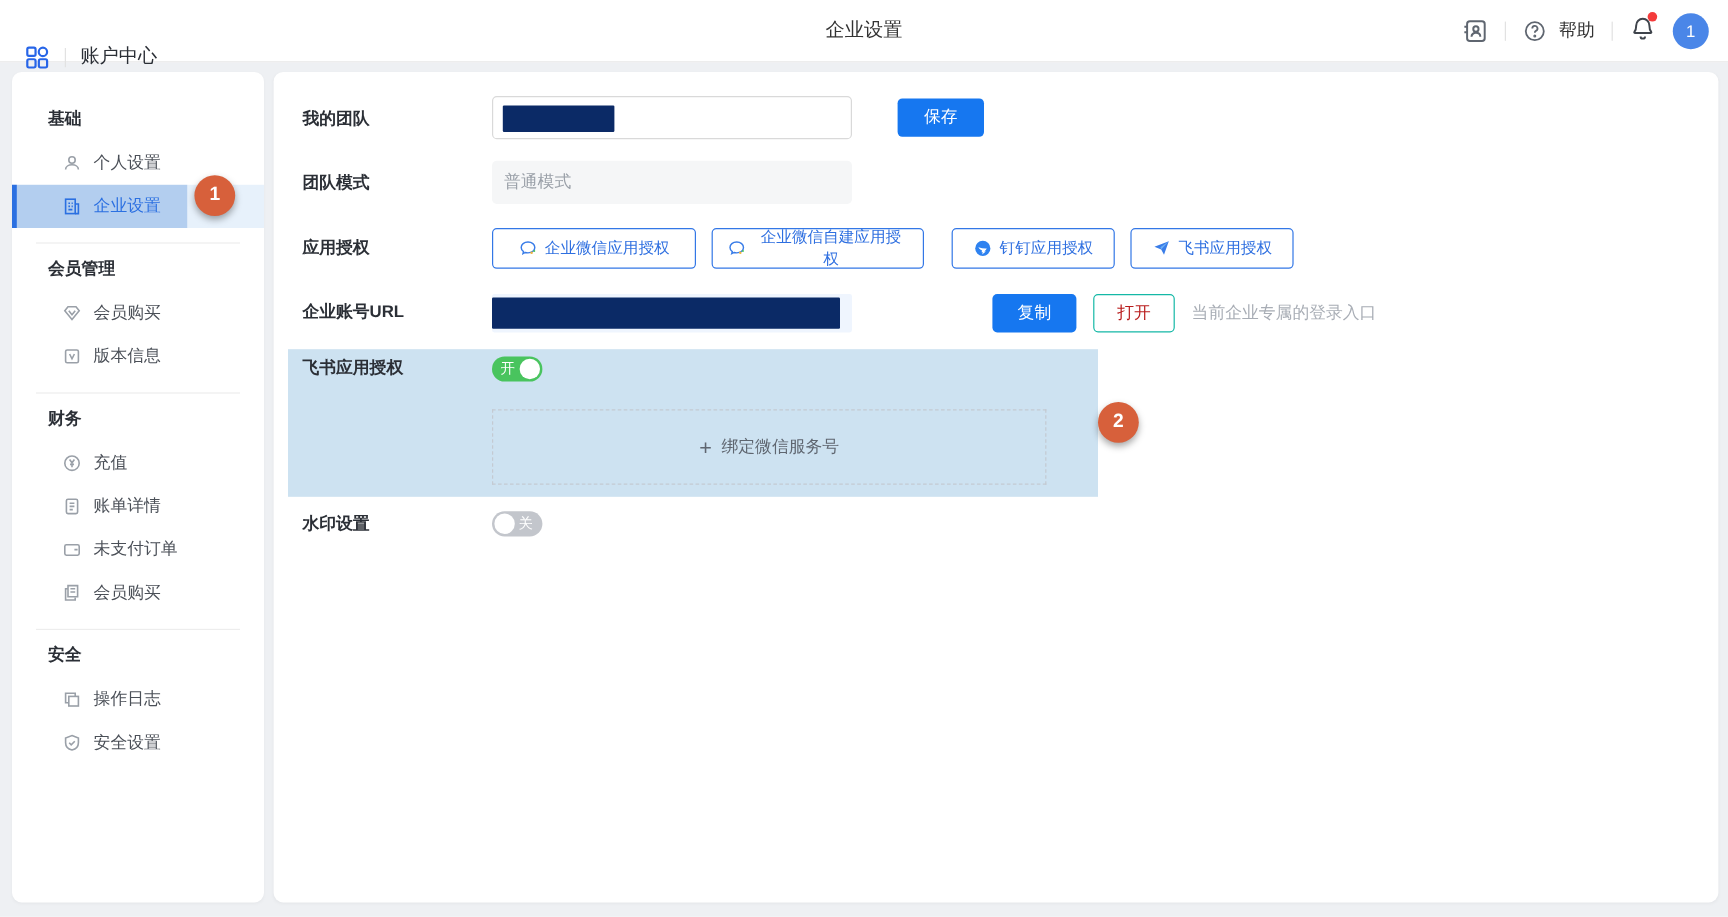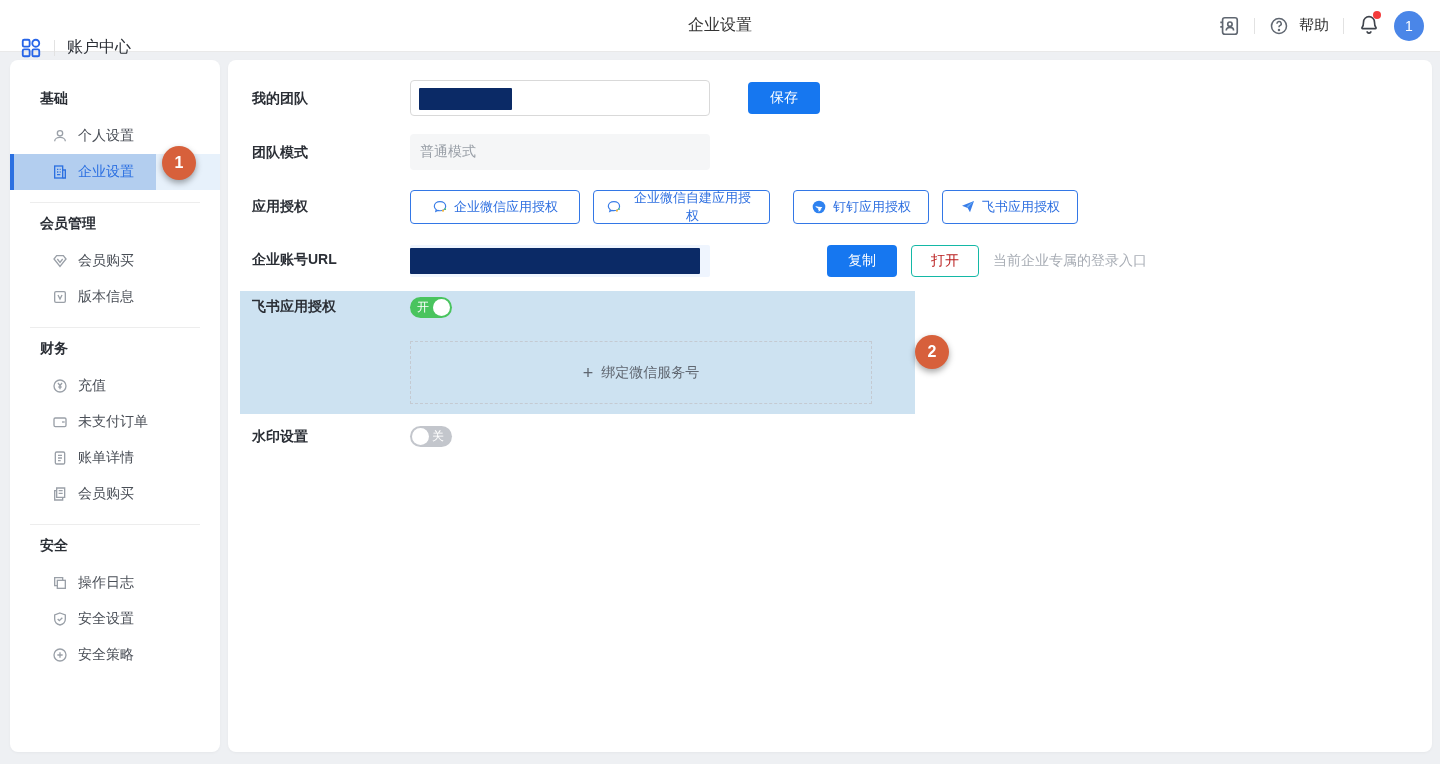--- a/index.html
+++ b/index.html
@@ -216,40 +216,40 @@
         <circle cx="12" cy="12" r="9"></circle>
           <path d="M9 7.5l3 4 3-4M12 11.5V17M9.5 13.5h5"></path>
       </svg>
     </span>
     <span>充值</span>
   </div>
 
   <div class="side-item">
     <span class="s-icon">
       <svg width="16" height="16" viewBox="0 0 24 24" fill="none" stroke="#9aa0a8" stroke-width="2">
+        <rect x="5" y="3" width="14" height="18" rx="2"></rect>
+          <path d="M9 8h6M9 12h6M9 16h4"></path>
+      </svg>
+    </span>
+    <span>账单详情</span>
+  </div>
+
+  <div class="side-item">
+    <span class="s-icon">
+      <svg width="16" height="16" viewBox="0 0 24 24" fill="none" stroke="#9aa0a8" stroke-width="2">
         <rect x="3" y="6" width="18" height="13" rx="2"></rect>
           <path d="M15 12h4"></path>
       </svg>
     </span>
     <span>未支付订单</span>
   </div>
 
   <div class="side-item">
     <span class="s-icon">
       <svg width="16" height="16" viewBox="0 0 24 24" fill="none" stroke="#9aa0a8" stroke-width="2">
-        <rect x="5" y="3" width="14" height="18" rx="2"></rect>
-          <path d="M9 8h6M9 12h6M9 16h4"></path>
-      </svg>
-    </span>
-    <span>账单详情</span>
-  </div>
-
-  <div class="side-item">
-    <span class="s-icon">
-      <svg width="16" height="16" viewBox="0 0 24 24" fill="none" stroke="#9aa0a8" stroke-width="2">
         <path d="M7 3h12v14H7z"></path>
           <path d="M7 7H4v14h12v-3M10 7h6M10 11h6"></path>
       </svg>
     </span>
     <span>会员购买</span>
   </div>
 
   <div class="side-div"></div>
   <div class="sec-title">安全</div>
 
@@ -266,29 +266,20 @@
   <div class="side-item">
     <span class="s-icon">
       <svg width="16" height="16" viewBox="0 0 24 24" fill="none" stroke="#9aa0a8" stroke-width="2">
         <path d="M12 3l8 3v6c0 5-3.5 8-8 9-4.5-1-8-4-8-9V6z"></path>
           <path d="M8.5 12l2.5 2.5 4.5-4.5"></path>
       </svg>
     </span>
     <span>安全设置</span>
   </div>
 
-  <div class="side-item">
-    <span class="s-icon">
-      <svg width="16" height="16" viewBox="0 0 24 24" fill="none" stroke="#9aa0a8" stroke-width="2">
-        <circle cx="12" cy="12" r="9"></circle>
-          <path d="M12 8v8M8 12h8"></path>
-      </svg>
-    </span>
-    <span>安全策略</span>
-  </div>
 </div>
 
 <div class="badge" style="left:162px; top:146px;">1</div>
 
 <div class="main">
 
   <div class="region-2"></div>
 
   <div class="f-label" style="top:30px;">我的团队</div>
   <div class="text-input" style="top:20px;">

